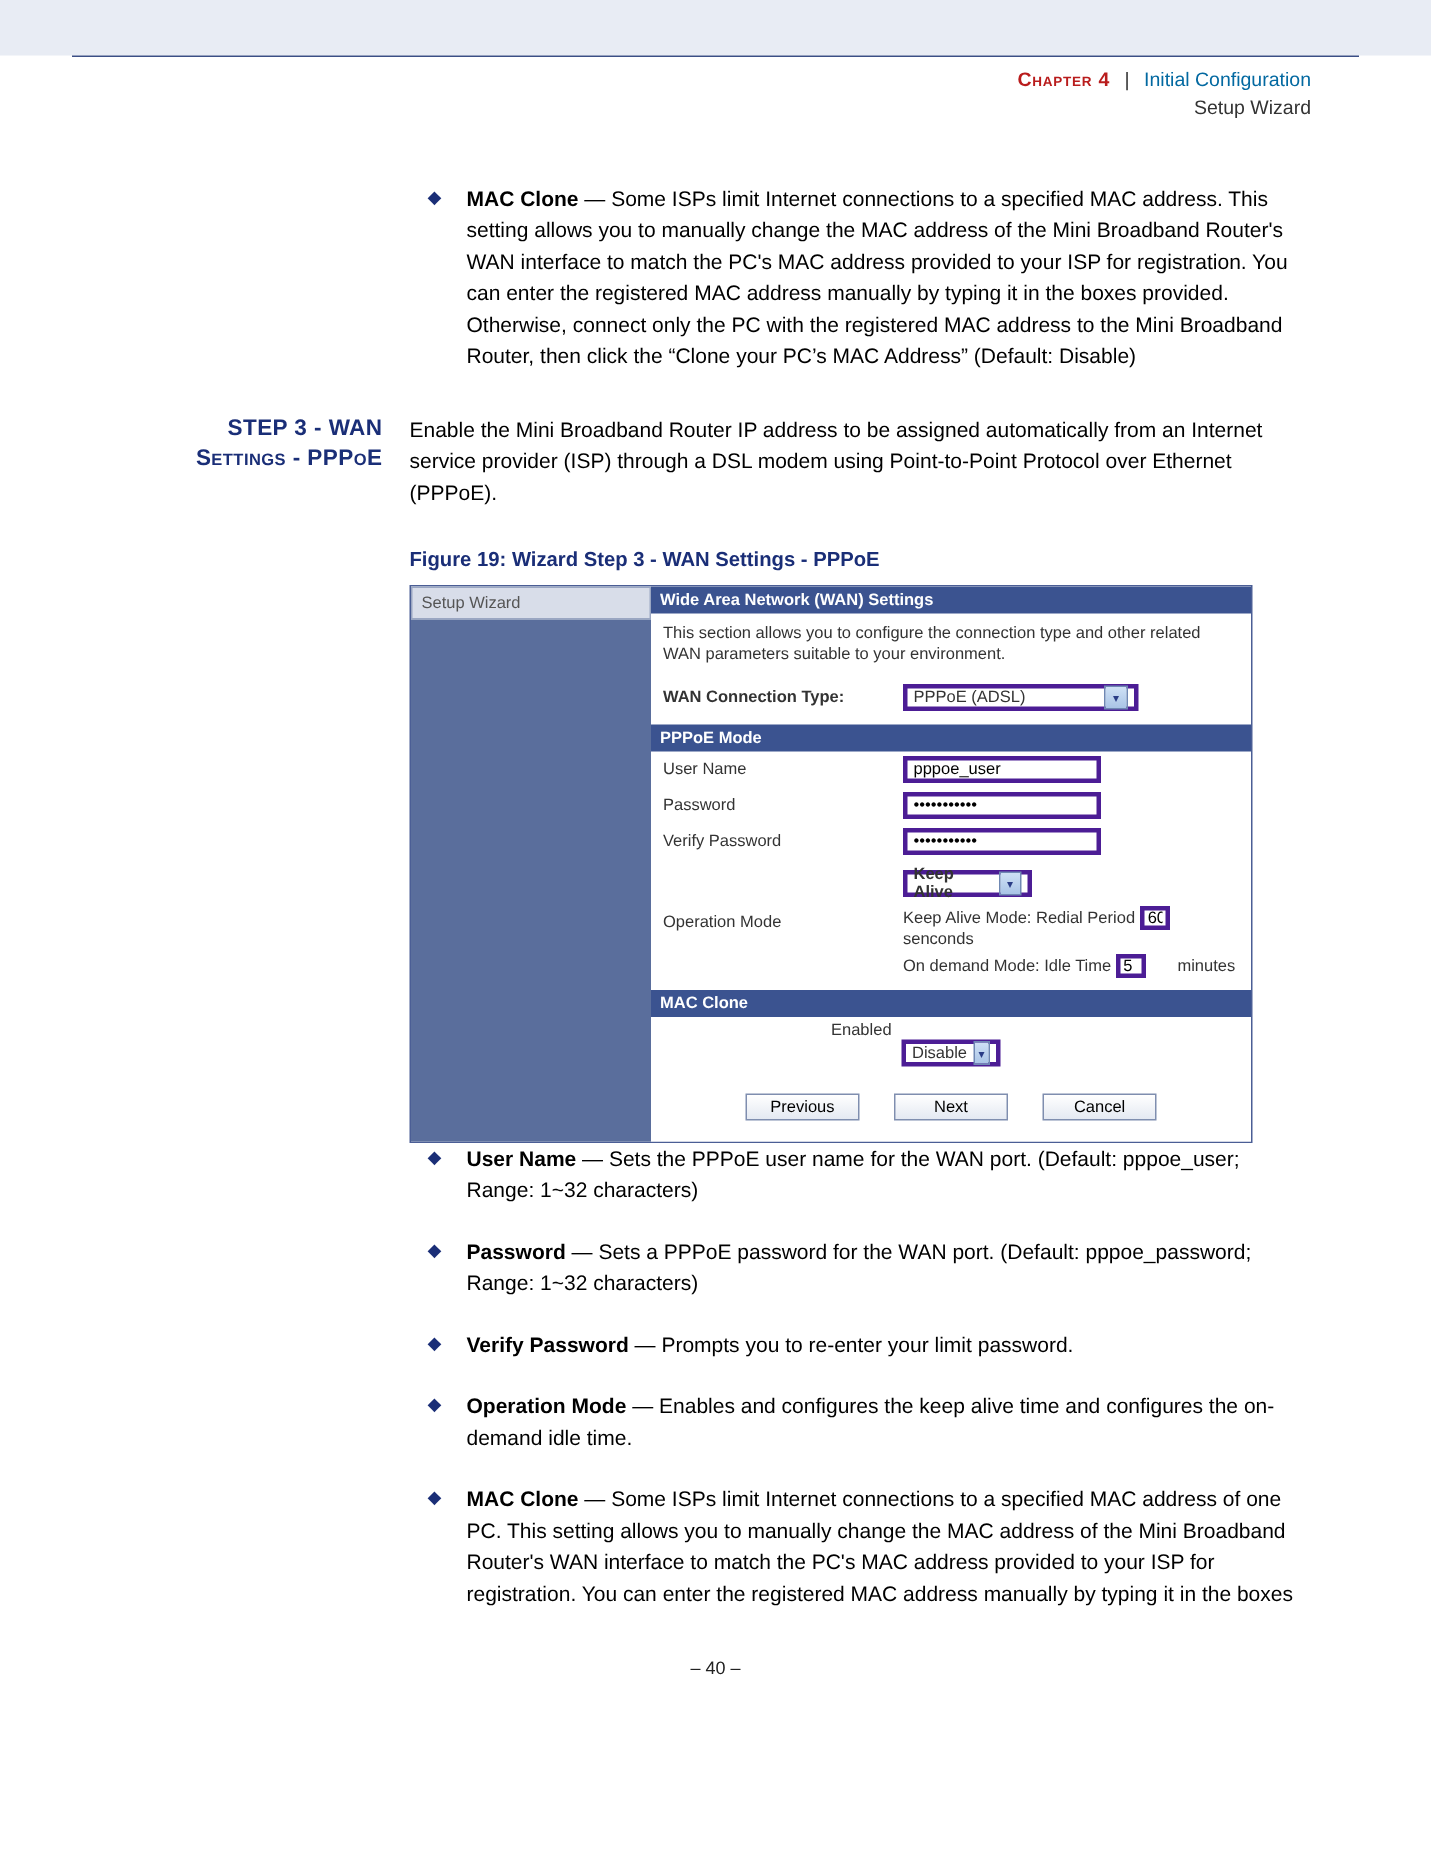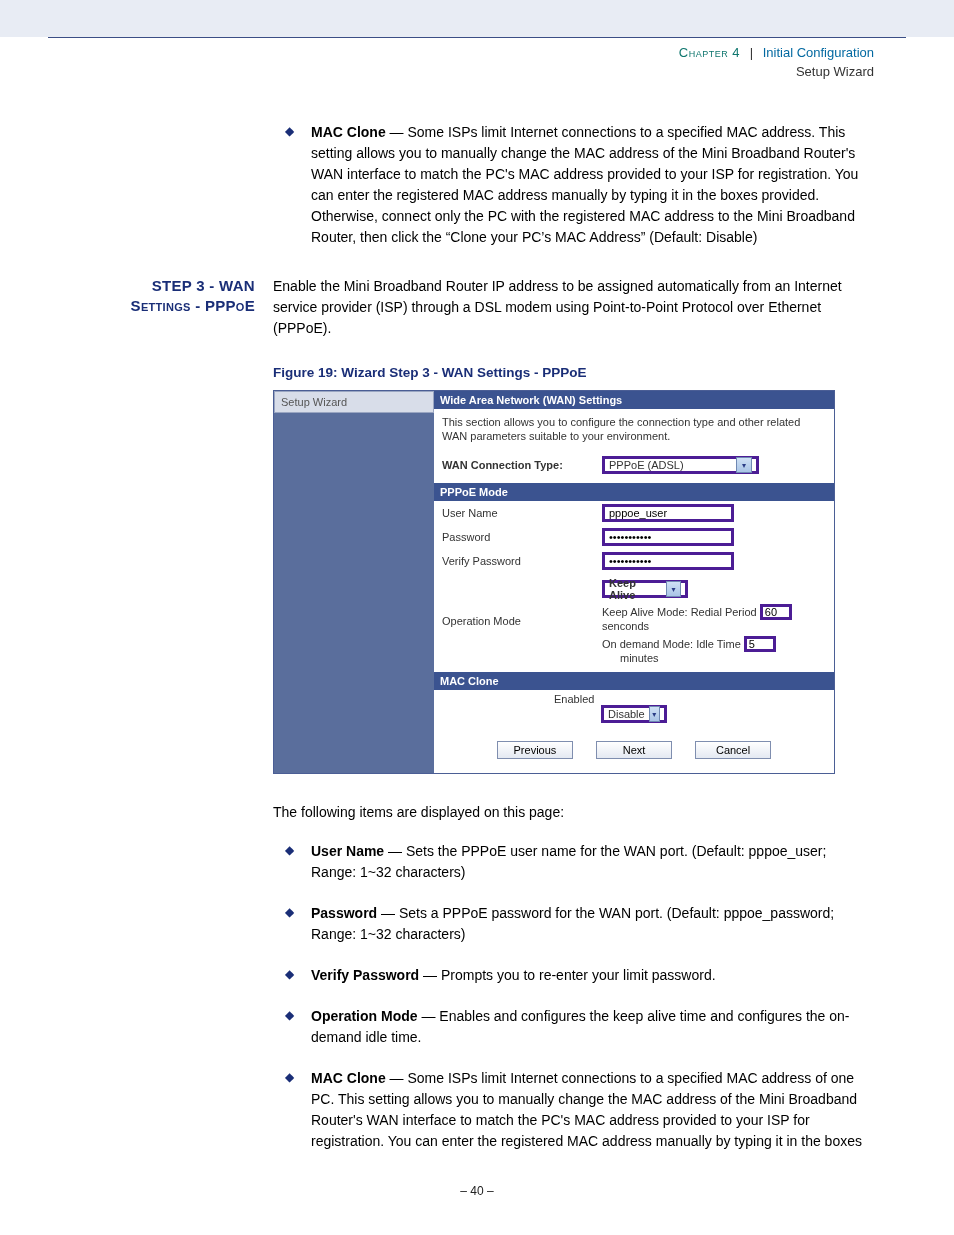--- a/index.html
+++ b/index.html
@@ -23,21 +23,21 @@
   .header-line {
     border-top: 1.5px solid #3b4e85;
     margin: 0 48px;
   }
   .header-text {
     text-align: right;
     padding: 6px 80px 0 0;
     font-size: 13px;
     line-height: 1.45;
   }
-  .header-text .chapter { font-weight: normal; color: #0f766e; font-variant: small-caps; letter-spacing: .5px;}
+  .header-text .chapter { font-weight: bold; color: #b91c1c; font-variant: small-caps; letter-spacing: .5px;}
   .header-text .sep { color: #333; padding: 0 6px; }
   .header-text .title { color: #0369a1; }
   .header-text .sub { color: #333; display: block; }
   .content {
     padding: 40px 80px 0 80px;
   }
   ul.diamond { list-style: none; padding: 0; margin: 0 0 0 10px; }
   ul.diamond > li { position: relative; padding-left: 28px; margin: 0 0 20px 0; line-height: 1.5; }
   ul.diamond > li::before {
     content: "◆"; color: #1a2e77; position: absolute; left: 2px; top: 0; font-size: 12px;
@@ -102,21 +102,21 @@
     width: 14px; height: 14px; background: linear-gradient(#cfe1f5,#a9c4e6);
     border: 1px solid #6f88b3; margin-left: 4px;
     display: inline-flex; align-items: center; justify-content: center;
     font-size: 8px; color: #2a3d86;
   }
   .wconn { width: 157px; }
   .opblock { padding: 4px 8px 8px 8px; }
   .opblock .oprow { display: flex; }
   .opblock .oplabel { width: 160px; display: flex; align-items: center; }
   .opblock .opright { flex: 1; }
-  .minib { width: 32px; height: 16px; padding: 0 2px; }
+  .minib { width: 20px; height: 16px; padding: 0 2px; }
   .btnrow { text-align: center; padding: 10px 0 14px 0; }
   .wbtn {
     display: inline-block; min-width: 76px; text-align: center;
     background: linear-gradient(#fff,#e4e9f2);
     border: 1px solid #7f8eaf; padding: 2px 14px; margin: 0 10px;
     font-size: 11px; font-family: inherit;
   }
   .intro2 { margin: 28px 0 18px 0; line-height: 1.5; }
   .pgnum { text-align: center; font-size: 12px; margin-top: 32px; color: #222; }
 </style>
@@ -221,21 +221,20 @@
 
             <div class="btnrow">
               <button class="wbtn">Previous</button>
               <button class="wbtn">Next</button>
               <button class="wbtn">Cancel</button>
             </div>
           </div>
         </div>
       </div>
 
-      <div class="intro2">The following items are displayed on this page:</div>
 
       <ul class="diamond">
         <li>
           <b>User Name</b><span> — </span><span>Sets the PPPoE user name for the WAN port. (Default: pppoe_user; Range: 1~32 characters)</span>
         </li>
         <li>
           <b>Password</b><span> — </span><span>Sets a PPPoE password for the WAN port. (Default: pppoe_password; Range: 1~32 characters)</span>
         </li>
         <li>
           <b>Verify Password</b><span> — </span><span>Prompts you to re-enter your limit password.</span>

